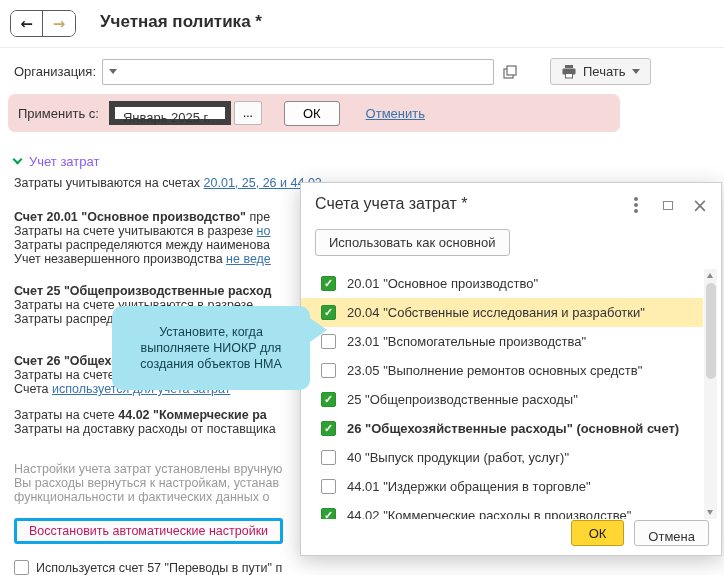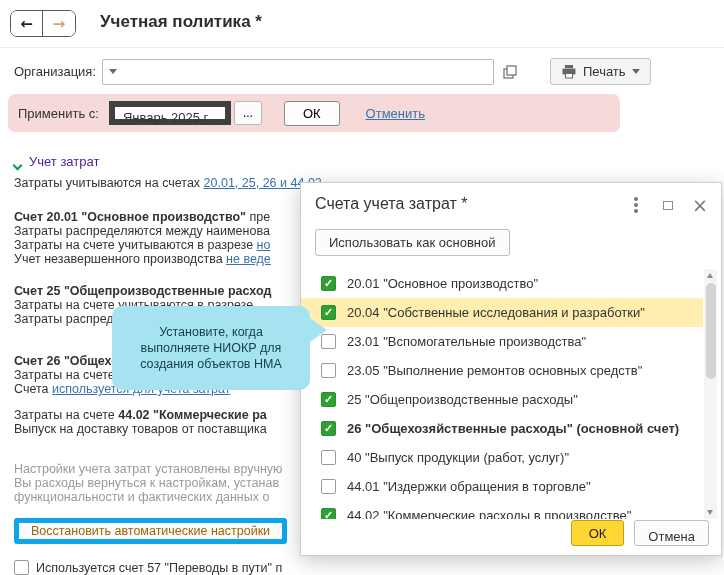--- a/index.html
+++ b/index.html
@@ -27,28 +27,28 @@
 
   
   .apply-bar { position:absolute; top:94px; left:8px; width:612px; height:38px; background:#f6d9d9; border-radius:7px; display:flex; align-items:center; padding-left:10px; }
   .date-input { margin-left:10px; width:122px; height:24px; background:#fff; border:6px solid #404040; line-height:22px; padding-left:8px; white-space:nowrap; }
   .dots-btn { margin-left:3px; width:28px; height:24px; border:1px solid #b9b9b9; border-radius:2px; background:#fbfbfb; cursor:pointer; font-size:12px; }
   .ok-small { margin-left:22px; height:25px; padding:0 18px; border:1px solid #8a8a8a; border-radius:3px; background:#fdfdfd; font-size:13px; cursor:pointer; }
   .link { color:#3973ac; text-decoration:underline; cursor:pointer; }
   .cancel-link { margin-left:26px; }
 
   
-  .section-header { position:absolute; top:154px; left:14px; display:flex; align-items:flex-end; gap:8px; color:#4c1d95; cursor:pointer; }
+  .section-header { position:absolute; top:154px; left:14px; display:flex; align-items:center; gap:8px; color:#8b5cf6; cursor:pointer; }
   .chevron { width:7px; height:7px; border-right:2px solid #00a14b; border-bottom:2px solid #00a14b; transform:rotate(45deg); margin-top:-4px; }
 
   
   .content { position:absolute; top:176px; left:14px; width:420px; z-index:1; font-size:12.5px; }
   .tline { white-space:nowrap; line-height:14px; height:14px; }
   .gray { color:#9a9a9a; }
-  .restore-btn { margin-top:0; height:26px; padding:0 12px; border:5px solid #0ea5e9; border-radius:3px; background:#fbfbfb; font-size:12.5px; color:#a16207; cursor:pointer; }
+  .restore-btn { margin-top:0; height:26px; padding:0 12px; border:3px solid #0ea5e9; border-radius:3px; background:#fbfbfb; font-size:12.5px; color:#be185d; cursor:pointer; }
   .cb57 { margin-top:16px; display:flex; align-items:center; gap:7px; white-space:nowrap; }
 
   .checkbox { width:15px; height:15px; border:1px solid #9a9a9a; border-radius:2px; background:#fff; display:inline-flex; align-items:center; justify-content:center; flex:none; cursor:pointer; font-size:11px; font-weight:bold; line-height:1; color:#fff; }
   .checkbox.checked { background:#2fa032; border-color:#2a8f2d; }
 
   
   .callout { position:absolute; left:112px; top:306px; width:198px; min-height:84px; background:#a6e3f1; border-radius:10px; z-index:30; display:flex; align-items:center; justify-content:center; text-align:center; padding:10px 14px; color:#16414f; font-size:12.5px; line-height:16px; }
   .callout-arrow { position:absolute; left:100%; top:12px; width:0; height:0; border-top:12px solid transparent; border-bottom:12px solid transparent; border-left:17px solid #a6e3f1; }
 
   
@@ -126,40 +126,40 @@
     <span>Учет затрат</span>
   </div>
 
   <div class="content">
     <div class="tline" style="margin-bottom:20px">
       <span>Затраты учитываются на счетах </span><a class="link">20.01, 25, 26 и 44.02</a>
     </div>
 
     <div style="margin-bottom:18px">
       <div class="tline"><b>Счет 20.01 "Основное производство"</b><span> пре</span></div>
+      <div class="tline"><span>Затраты на счете учитываются в разрезе </span><a class="link">но</a></div>
       <div class="tline">Затраты распределяются между наименова</div>
-      <div class="tline"><span>Затраты на счете учитываются в разрезе </span><a class="link">но</a></div>
       <div class="tline"><span>Учет незавершенного производства </span><a class="link">не веде</a></div>
     </div>
 
     <div style="margin-bottom:28px">
       <div class="tline"><b>Счет 25 "Общепроизводственные расход</b></div>
       <div class="tline">Затраты на счете учитываются в разрезе</div>
       <div class="tline">Затраты распределяются пропорционально</div>
     </div>
 
     <div style="margin-bottom:12px">
       <div class="tline"><b>Счет 26 "Общехозяйственные расходы"</b></div>
       <div class="tline">Затраты на счете учитываются в разрезе</div>
       <div class="tline"><span>Счета </span><a class="link">используется для учета затрат</a></div>
     </div>
 
     <div style="margin-bottom:26px">
       <div class="tline"><span>Затраты на счете </span><b>44.02 "Коммерческие ра</b></div>
-      <div class="tline">Выпуск на доставку товаров от поставщика</div>
+      <div class="tline">Затраты на доставку расходы от поставщика</div>
     </div>
 
     <div style="margin-bottom:14px">
       <div class="tline gray">Настройки учета затрат установлены вручную</div>
       <div class="tline gray">Вы расходы вернуться к настройкам, устанав</div>
       <div class="tline gray">функциональности и фактических данных о</div>
     </div>
 
     <button class="restore-btn">Восстановить автоматические настройки</button>
 

